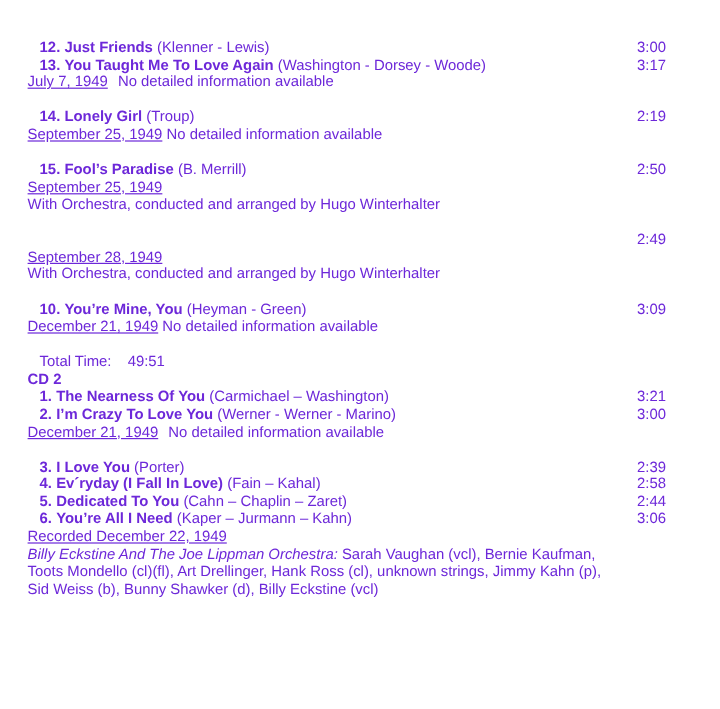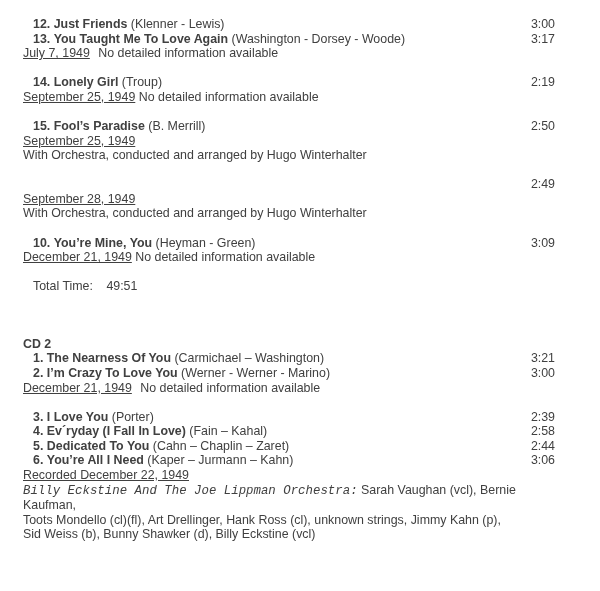--- a/index.html
+++ b/index.html
@@ -5,32 +5,32 @@
   html, body { margin: 0; padding: 0; }
   body {
     width: 600px; height: 591px;
     background: #ffffff;
     overflow: hidden;
   }
   .page {
     font-family: "Liberation Sans", sans-serif;
     font-size: 12.4px;
     line-height: 14.6px;
-    color: #404040;
-    padding: 17px 45px 0 23px;
+    color: #6d28d9;
+    padding: 32px 45px 0 23px;
   }
   .line { display: flex; align-items: baseline; }
   .left { display: inline; min-width: 0; }
   .indent { padding-left: 10px; }
   .b { font-weight: bold; }
-  .i { font-style: italic; font-family: Liberation Mono, monospace; }
+  .i { font-style: italic; }
   .u { text-decoration: underline; }
   .time { margin-left: auto; flex-shrink: 0; }
   .grp { margin-bottom: 14.5px; }
-  .total-line { margin-bottom: 43px; }
+  .total-line { }
   .cd2-head { }
   .note-wide { margin-left: 5px; }
   .total-value { margin-left: 10px; }
 </style>
 </head>
 <body>
 
 <div class="page">
 
   <div class="grp">

